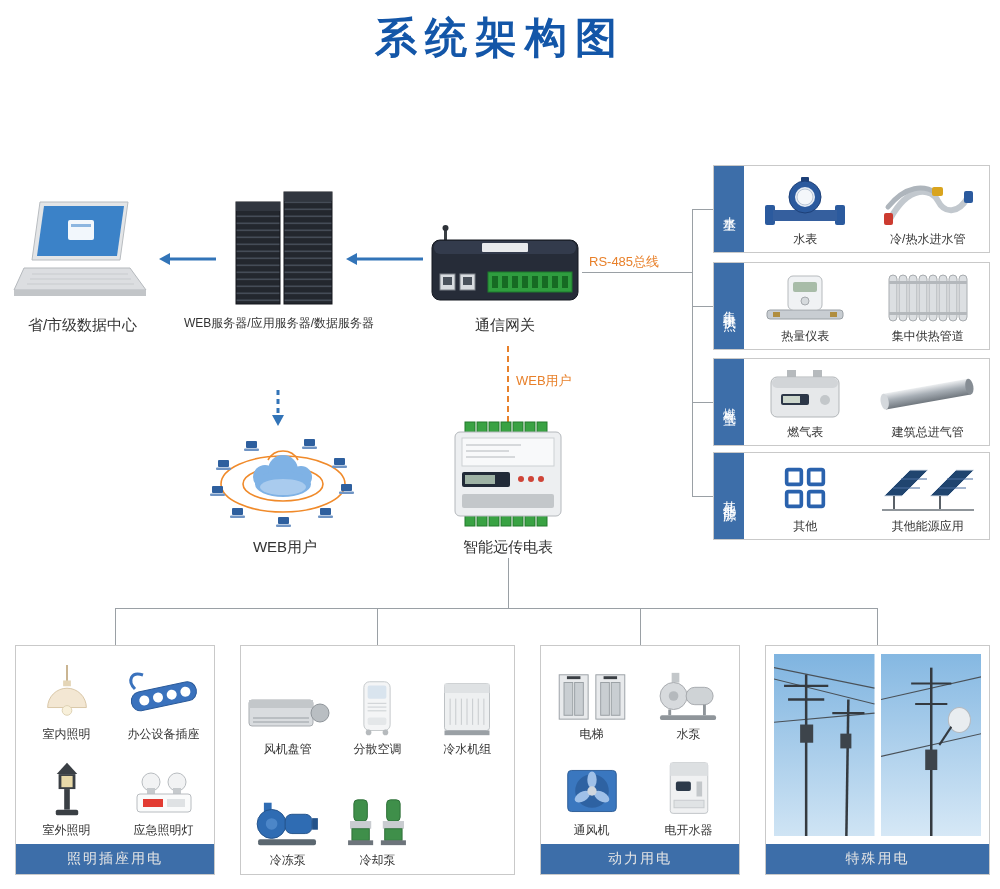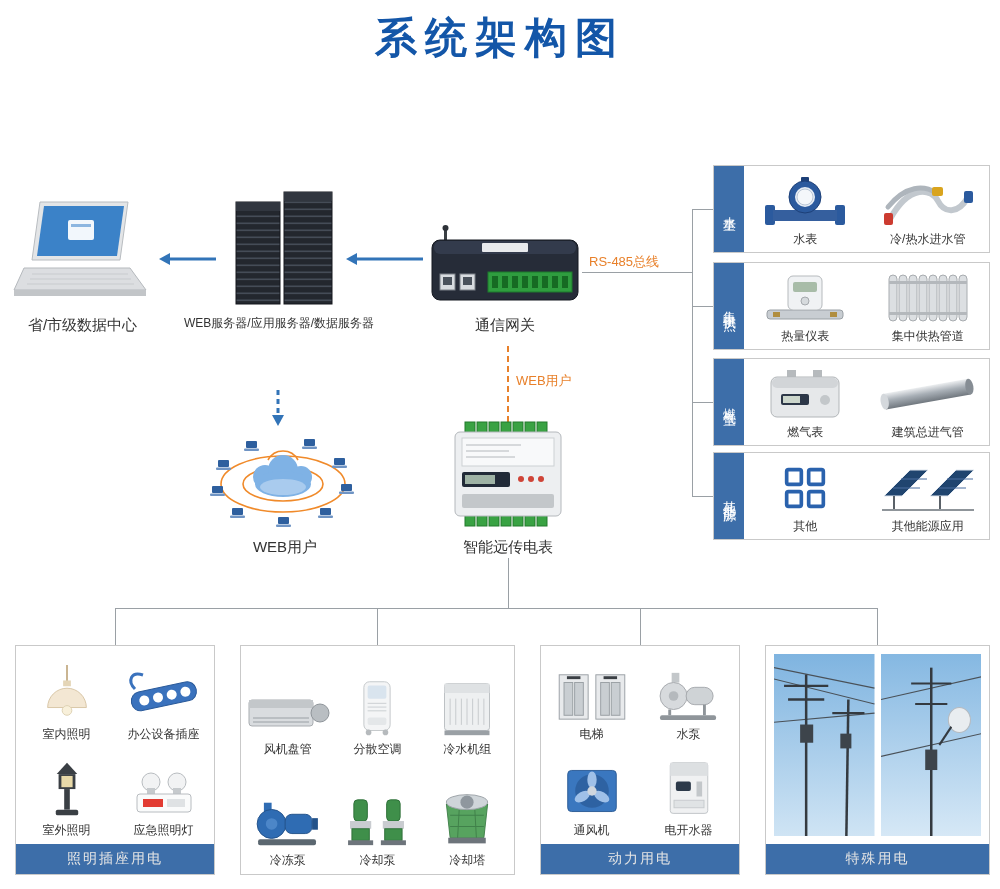--- a/index.html
+++ b/index.html
@@ -498,37 +498,20 @@
             <g transform="translate(34,0)">
               <rect x="12" y="5" width="14" height="22" rx="4" fill="#3f8f4a" stroke="#2e6f38"></rect>
               <rect x="8" y="27" width="22" height="8" fill="#c9ccd0"></rect>
               <rect x="10" y="35" width="18" height="12" fill="#3f8f4a" stroke="#2e6f38"></rect>
               <rect x="6" y="47" width="26" height="5" fill="#6d747b"></rect>
             </g>
           </svg>
         </div>
         <div class="cap">冷却泵</div>
       </div>
-      <div class="cell">
-        <div class="ic">
-          <svg width="62" height="60" viewBox="0 0 64 64">
-            <polygon points="10,16 54,16 50,52 14,52" fill="#57a35f" stroke="#3f7f49"></polygon>
-            <g stroke="#3f7f49">
-                <line x1="14" y1="28" x2="50" y2="28"></line>
-                <line x1="14" y1="40" x2="50" y2="40"></line>
-                <line x1="24" y1="16" x2="22" y2="52"></line>
-                <line x1="40" y1="16" x2="42" y2="52"></line>
-              </g>
-            <ellipse cx="32" cy="14" rx="22" ry="8" fill="#cfd5d9" stroke="#9aa0a5"></ellipse>
-            <circle cx="32" cy="14" r="7" fill="#8f979e"></circle>
-            <rect x="12" y="52" width="40" height="6" fill="#6d747b"></rect>
-          </svg>
-        </div>
-        <div class="cap">冷却塔</div>
-      </div>
     </div>
   </div>
 
   <div class="bpanel" style="left:540px;width:200px">
     <div class="bgrid cols2">
       <div class="cell">
         <div class="ic">
           <svg width="74" height="54" viewBox="0 0 74 56">
             <g>
               <rect x="3" y="6" width="30" height="46" fill="#e8eaec" stroke="#9aa0a5"></rect>

